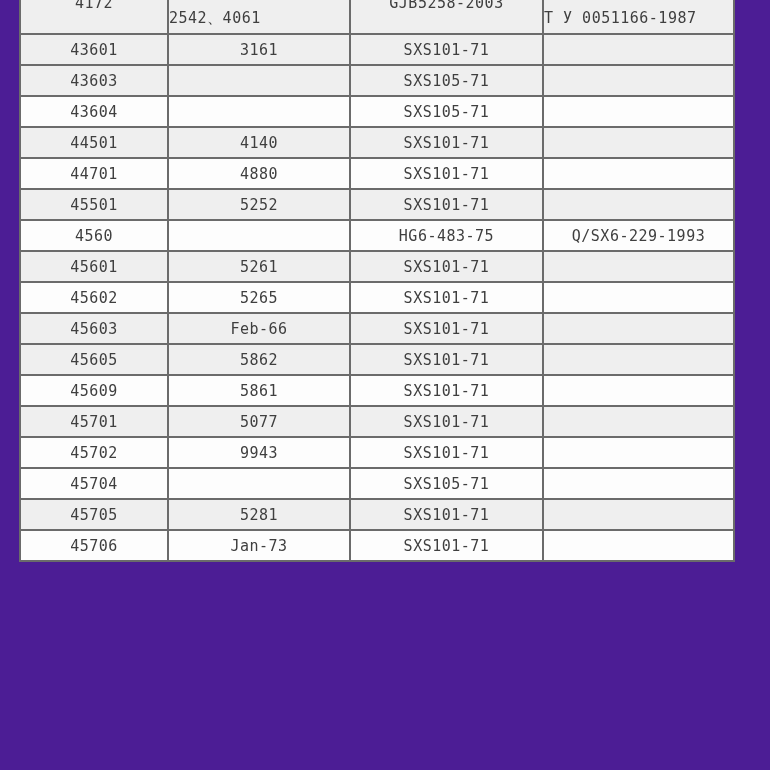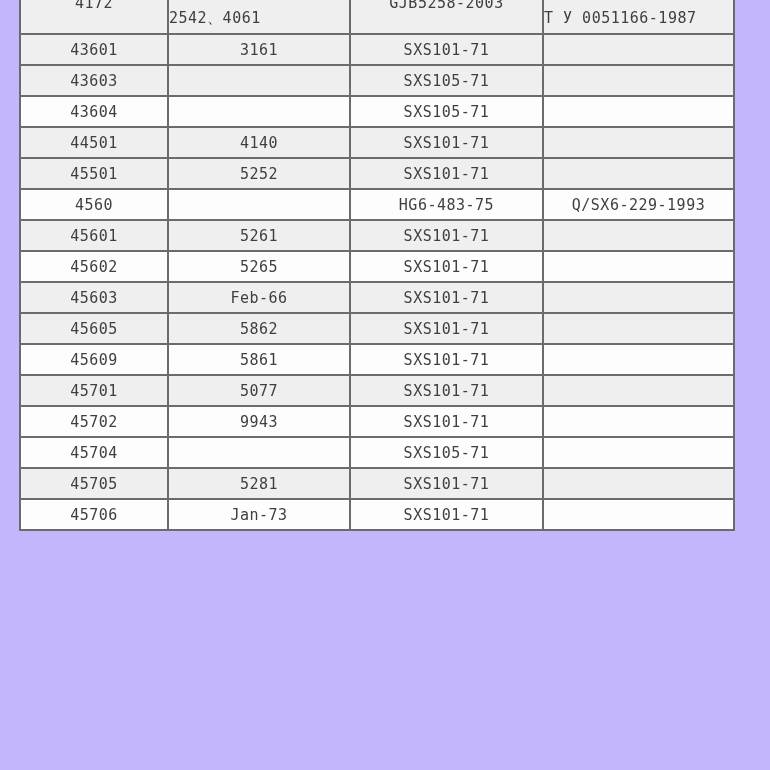--- a/index.html
+++ b/index.html
@@ -10,21 +10,21 @@
     background: #ffffff;
     overflow: hidden;
     position: relative;
     font-family: "DejaVu Sans Mono", "Liberation Mono", monospace;
   }
   .doc-viewport {
     position: absolute;
     left: 0; top: 0;
     width: 770px; height: 770px;
     overflow: hidden;
-    background: #c4b5fd;
+    background: #4c1d95;
   }
   table.std-table {
     position: absolute;
     left: 19px;
     top: -29px;
     width: 714px;
     border-collapse: collapse;
     table-layout: fixed;
   }
   table.std-table col.c1 { width: 148px; }
@@ -93,20 +93,26 @@
           <td></td>
           <td>SXS105-71</td>
           <td></td>
         </tr>
         <tr class="shaded">
           <td>44501</td>
           <td>4140</td>
           <td>SXS101-71</td>
           <td></td>
         </tr>
+        <tr class="">
+          <td>44701</td>
+          <td>4880</td>
+          <td>SXS101-71</td>
+          <td></td>
+        </tr>
         <tr class="shaded">
           <td>45501</td>
           <td>5252</td>
           <td>SXS101-71</td>
           <td></td>
         </tr>
         <tr class="">
           <td>4560</td>
           <td></td>
           <td>HG6-483-75</td>

